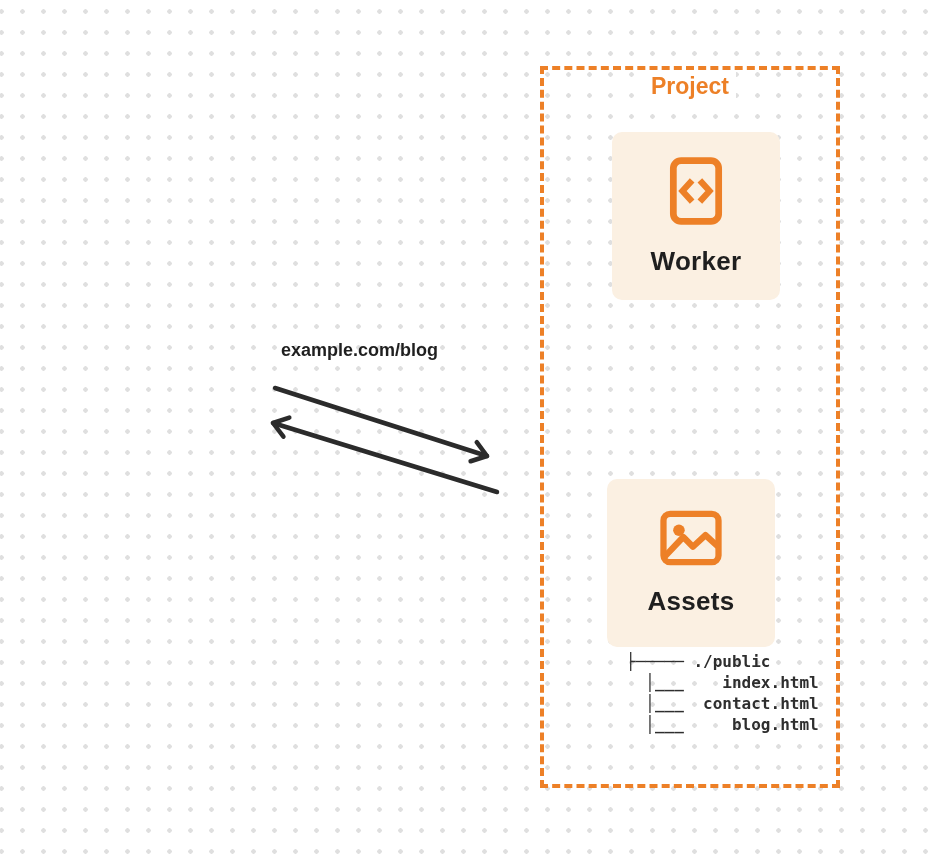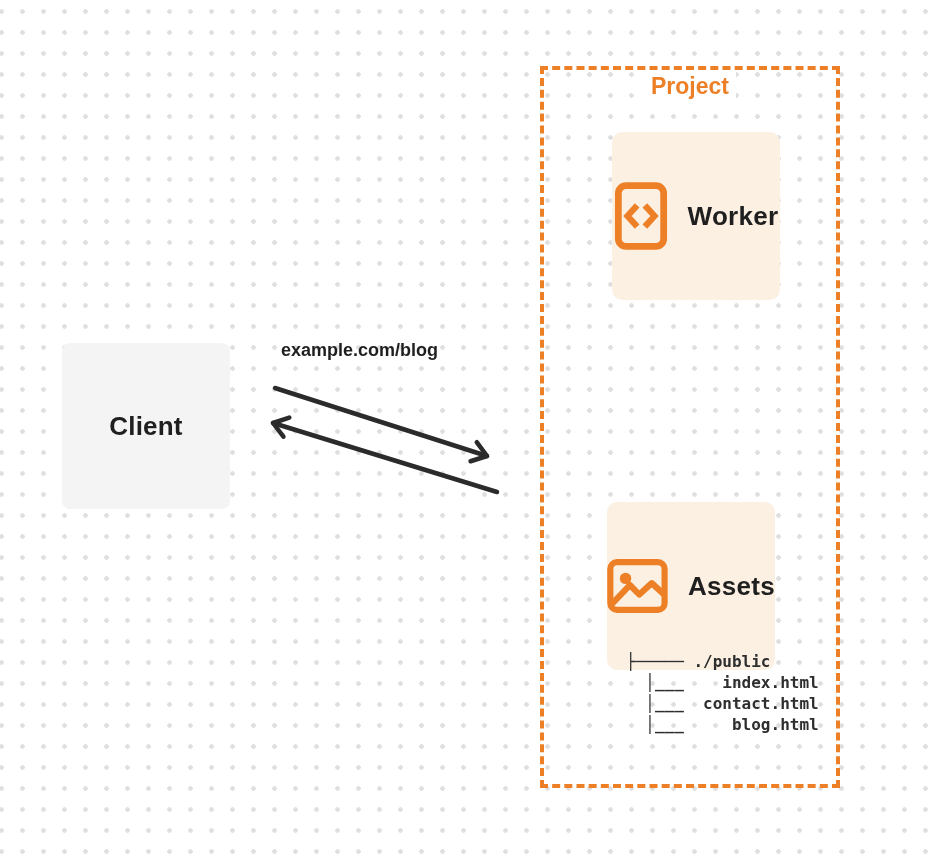--- a/index.html
+++ b/index.html
@@ -67,27 +67,27 @@
     white-space: nowrap;
     margin-top: 20px;
   }
 
   
   .card {
     position: absolute;
     width: 168px; height: 168px;
     background: var(--card-bg, #fbf0e2);
     border-radius: 10px;
-    display: flex; 
+    display: flex; flex-direction: column;
     align-items: center; justify-content: center;
     gap: 20px;
     color: var(--orange, #ed8027);
   }
   .card.worker { left: 68px; top: 62px; }
-  .card.assets { left: 63px; top: 432px; }
+  .card.assets { left: 63px; top: 409px; }
   .card .node-label { letter-spacing: 0.3px; }
 
   
   .file-tree {
     position: absolute;
     left: 44px; top: 581px;
     color: #2e2e2e;
   }
   .file-tree pre {
     font-family: "DejaVu Sans Mono", monospace;
@@ -96,23 +96,20 @@
     line-height: 21px;
     white-space: pre;
     margin-left: 38px;
   }
 </style>
 </head>
 <body>
 
 <div id="canvas">
 
-  <div class="client-box">
-    <span class="node-label">Client</span>
-  </div>
 
   <div class="request-label">example.com/blog</div>
 
   <svg class="arrows" width="260" height="135" viewBox="0 0 260 135" aria-hidden="true">
     <defs>
       <marker id="arrowhead" markerUnits="userSpaceOnUse" markerWidth="26" markerHeight="26" viewBox="0 0 26 26" refX="20" refY="13" orient="auto">
         <path class="head" d="M6 3 L20 13 L6 23" fill="none" stroke="#2B2B2B" stroke-width="4.5" stroke-linecap="round" stroke-linejoin="round"></path>
       </marker>
     </defs>
     <line class="shaft" x1="25" y1="16" x2="237" y2="84" fill="none" marker-end="url(#arrowhead)"></line>

